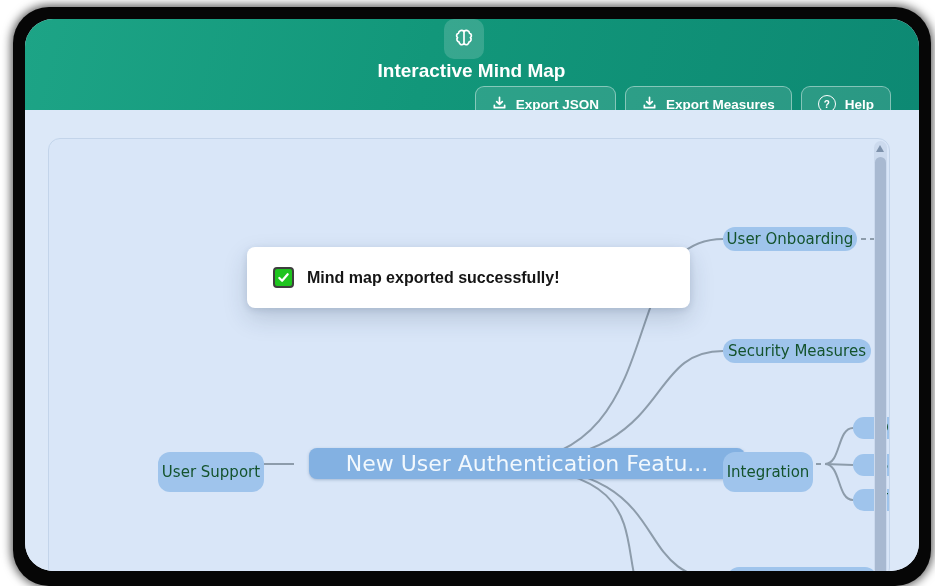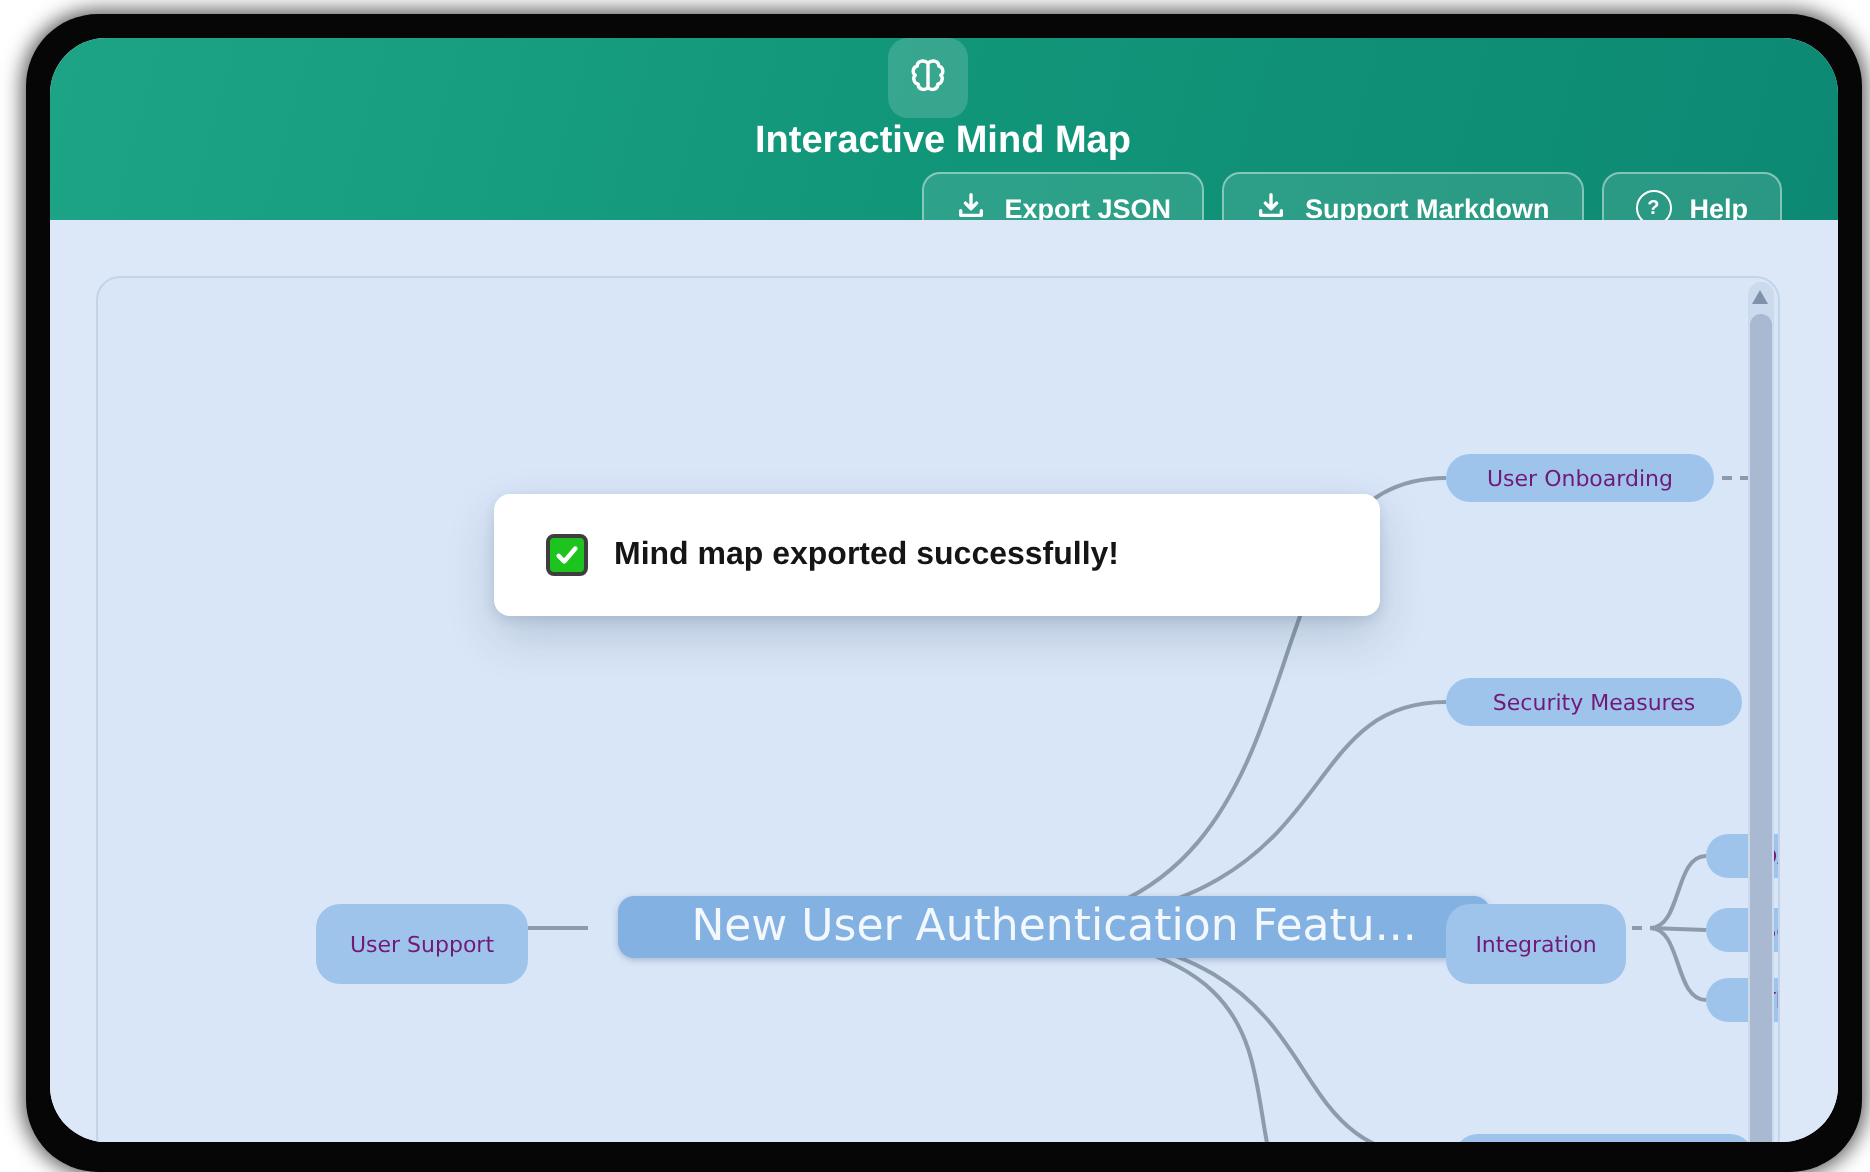--- a/index.html
+++ b/index.html
@@ -46,22 +46,22 @@
   .content{position:absolute;left:0;top:91px;right:0;bottom:0;background:#dce8f8;}
   .mindmap-canvas{
     position:absolute;left:23px;top:28px;width:840px;height:440px;
     background:#d9e6f8;border:1px solid #c3d4ea;border-radius:12px;overflow:hidden;
   }
   .mindmap-canvas svg{position:absolute;left:0;top:0;}
   .mm-link{fill:none;stroke:#8d9cab;stroke-width:2px;}
   .mm-link.dashed{stroke-dasharray:5 4;}
   .mm-node{
     position:absolute;display:flex;align-items:center;justify-content:center;
-    background:#9fc4ec;color:#701a75;border-radius:12px;
-    font-family:"DejaVu Sans",sans-serif;font-size:11px;
+    background:#9fc4ec;color:#14532d;border-radius:12px;
+    font-family:"DejaVu Sans",sans-serif;font-size:15px;
     white-space:nowrap;overflow:hidden;cursor:pointer;
   }
   .mm-root{
     background:#83b1e2;font-size:22px;border-radius:8px;color:#f2f8fd;
     box-shadow:0 1px 3px rgba(70,100,140,0.35);
   }
   
   .v-scrollbar{
     position:absolute;left:825px;top:2px;width:13px;height:437px;
     background:#ccdaee;border-radius:7px;
@@ -115,21 +115,21 @@
           </svg>
         </span>
         <span>Export JSON</span>
       </button>
       <button class="hbtn">
         <span>
           <svg width="15" height="15" viewBox="0 0 16 16" fill="none" stroke="#ffffff" stroke-width="1.8" stroke-linecap="round" stroke-linejoin="round">
             <path d="M8 2.5 L8 9.5 M5 7 L8 10 L11 7 M2.5 11 L2.5 13.5 L13.5 13.5 L13.5 11"></path>
           </svg>
         </span>
-        <span>Support Markdown</span>
+        <span>Export Measures</span>
       </button>
       <button class="hbtn">
         <span class="q-circle">?</span>
         <span>Help</span>
       </button>
     </div>
   </div>
 
   <div class="content">
     <div class="mindmap-canvas">

